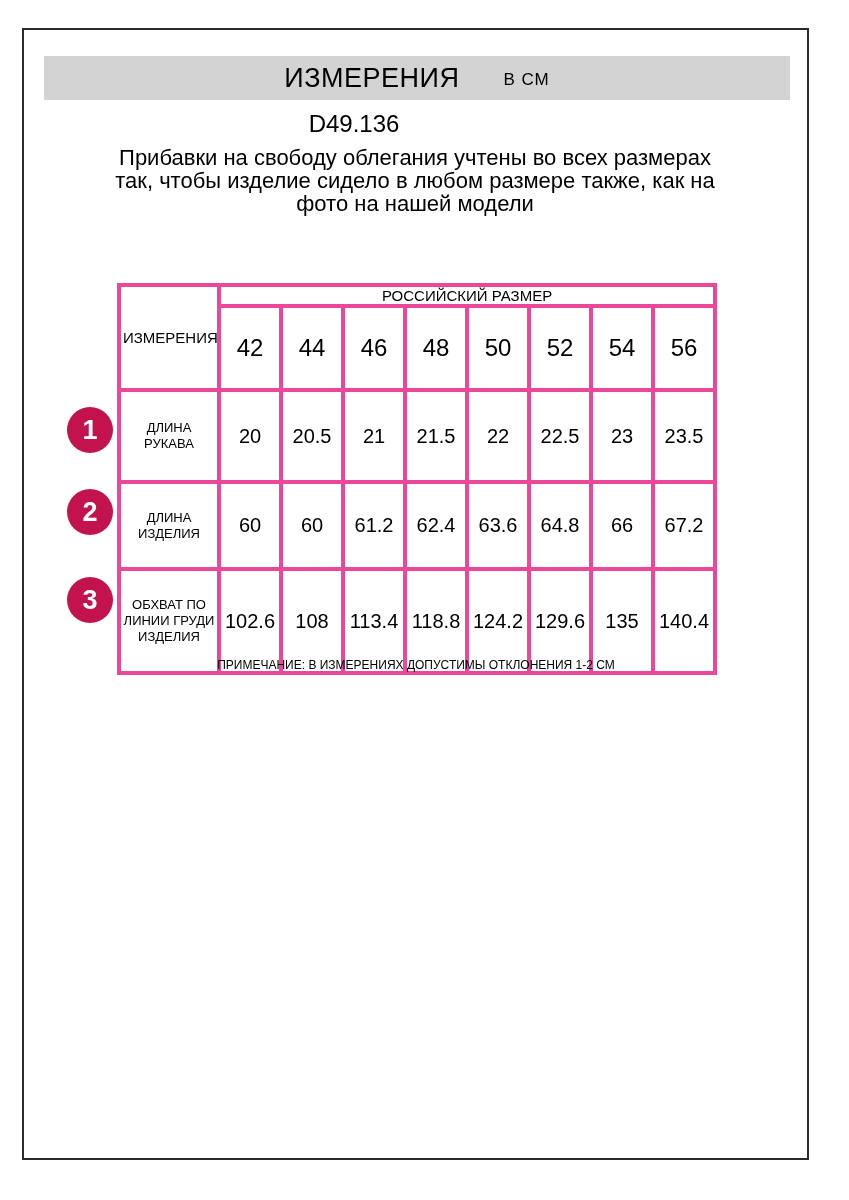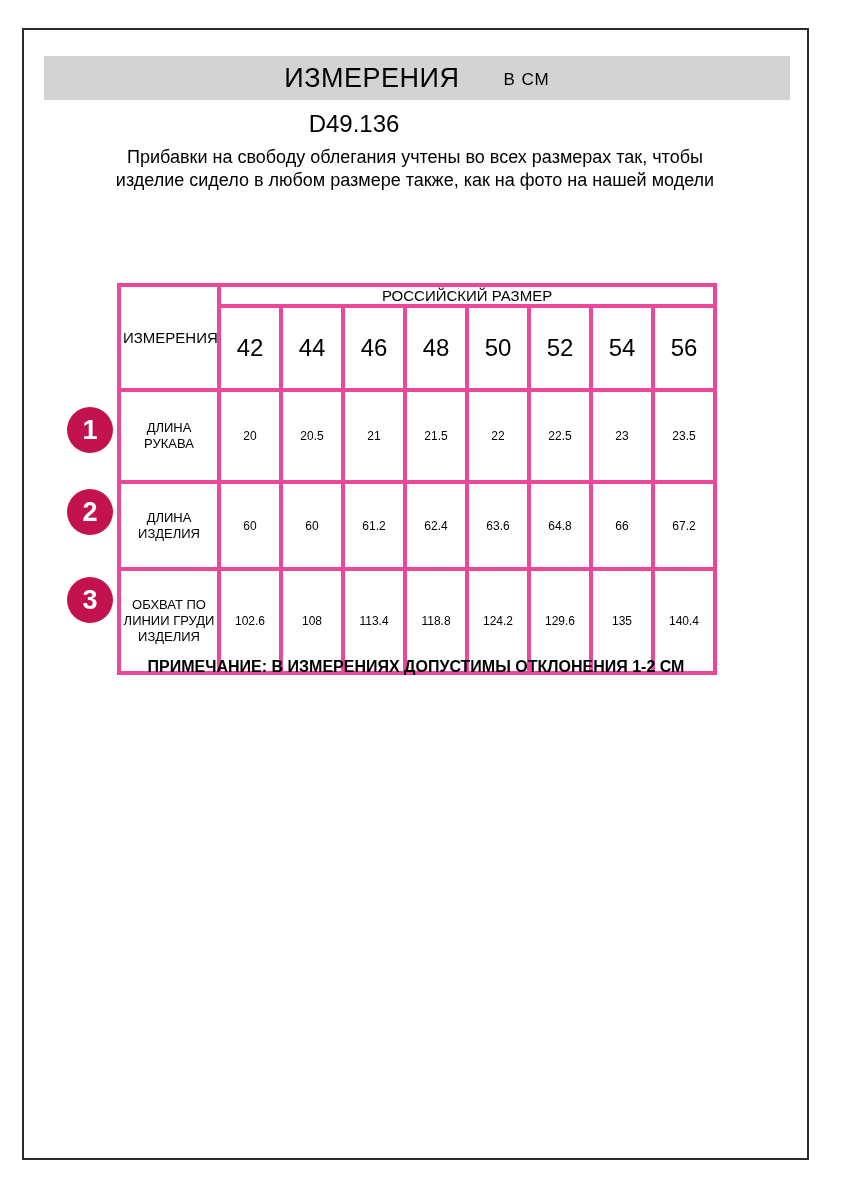--- a/index.html
+++ b/index.html
@@ -34,21 +34,21 @@
   .product-code {
     position: absolute;
     left: 22px; top: 110px; width: 664px;
     text-align: center;
     font-size: 24px;
   }
   .description {
     position: absolute;
     left: 115px; top: 146px; width: 600px;
     text-align: center;
-    font-size: 18px;
+    font-size: 22px;
     line-height: 23px;
   }
   table.size-table {
     position: absolute;
     left: 117px; top: 283px;
     width: 598px;
     border-collapse: collapse;
     table-layout: fixed;
   }
   .size-table td, .size-table th {
@@ -59,43 +59,43 @@
     font-weight: 400;
   }
   .row-group-header { height: 19px; font-size: 15px; }
   .row-sizes { height: 84px; }
   .cell-measurements { font-size: 15px; }
   .cell-size { font-size: 24px; font-weight: 700; }
   .row-data-1 { height: 92px; }
   .row-data-2 { height: 87px; }
   .row-data-3 { height: 104px; }
   .cell-label { font-size: 13px; line-height: 16px; }
-  .cell-value { font-size: 12px; border-radius: 29px; }
+  .cell-value { font-size: 20px; border-radius: 29px; }
   .badge {
     position: absolute;
     left: 67px;
     width: 46px; height: 46px;
     border-radius: 50%;
     background: #c2134e;
     color: #ffffff;
     font-size: 27px;
     font-weight: 700;
     display: flex;
     align-items: center;
     justify-content: center;
   }
   .badge-1 { top: 407px; }
   .badge-2 { top: 489px; }
   .badge-3 { top: 577px; }
   .note {
     position: absolute;
     left: 117px; top: 658px; width: 598px;
     text-align: center;
-    font-size: 16px;
-    font-weight: 700;
+    font-size: 12px;
+    font-weight: 400;
   }
 </style>
 </head>
 <body>
 
 <div class="page-frame"></div>
 
 <div class="header-bar">
   <span class="title-main">ИЗМЕРЕНИЯ</span>
   <span class="title-unit">В СМ</span>

